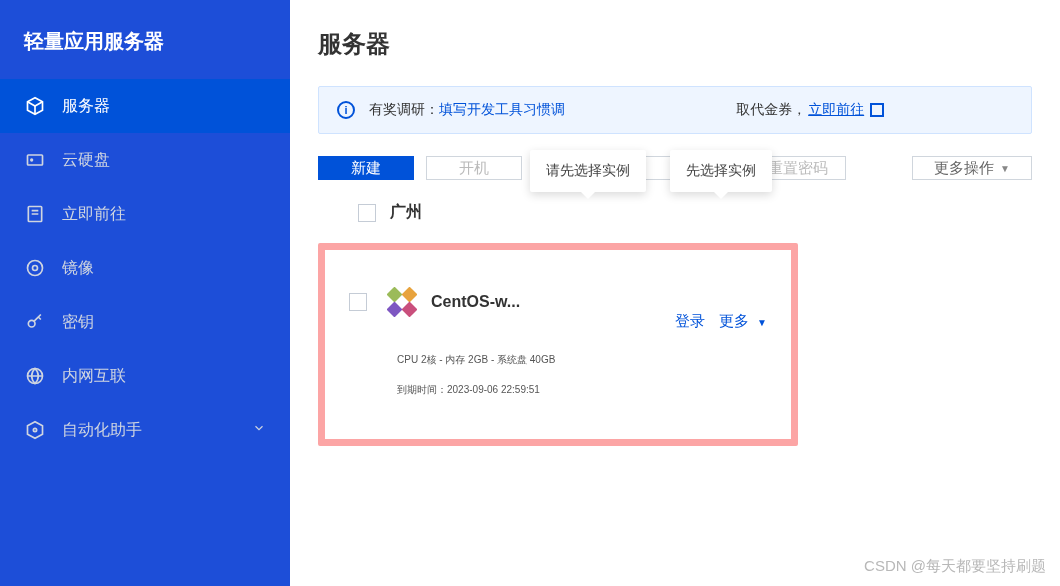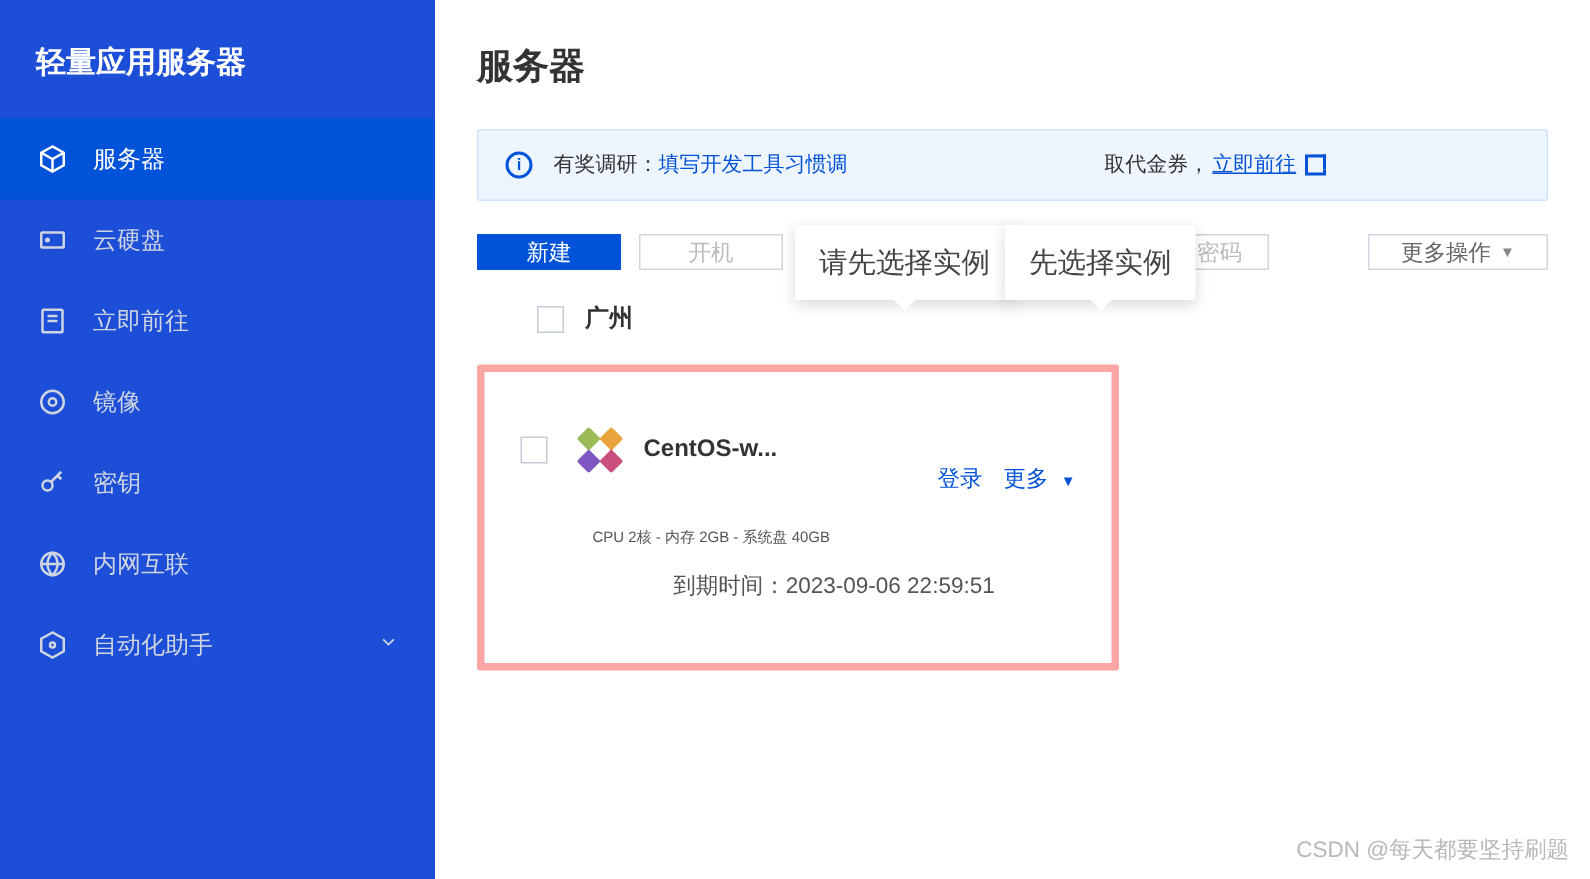--- a/index.html
+++ b/index.html
@@ -149,21 +149,21 @@
     }
     .btn.more { min-width: 120px; margin-left: auto; margin-right: 0; }
     .btn .caret { margin-left: 6px; font-size: 10px; color: #888; }
 
     
     .tooltip {
       position: absolute;
       background: #fff;
       color: #444;
       padding: 12px 16px;
-      font-size: 19px;
+      font-size: 14px;
       box-shadow: 0 3px 10px rgba(0,0,0,0.15);
       border-radius: 2px;
       z-index: 50;
       white-space: nowrap;
     }
     .tooltip::after {
       content: '';
       position: absolute;
       bottom: -7px;
       left: 50%;
@@ -187,45 +187,45 @@
       width: 18px; height: 18px;
       border: 1px solid #c5ccd6;
       background: #fff;
       margin-right: 14px;
       cursor: pointer;
     }
     .region-label { font-size: 16px; font-weight: 600; }
 
     
     .instance-card {
-      border: 5px solid #fca5a5;
+      border: 7px solid #fca5a5;
       border-radius: 2px;
       padding: 22px 24px 20px 24px;
-      width: 428px;
+      width: 480px;
       background: #fff;
     }
     .instance-head {
       display: flex;
       align-items: center;
       margin-bottom: 22px;
     }
     .instance-head .checkbox { margin-right: 20px; }
     .os-icon {
       width: 30px; height: 30px;
       margin-right: 14px;
       flex-shrink: 0;
     }
     .instance-name { font-size: 16px; font-weight: 600; flex: 1; }
     .instance-actions { display: flex; align-items: flex-end; gap: 14px; margin-top: 40px; }
     .link-btn { color: #0052d9; cursor: pointer; font-size: 15px; }
     .link-btn .caret { margin-left: 4px; font-size: 10px; }
 
     .instance-body { padding-left: 48px; }
     .spec-line { color: #555; font-size: 10px; margin-bottom: 16px; }
-    .expiry-line { color: #555; font-size: 15px; margin-bottom: 22px; text-align: center; }
+    .expiry-line { color: #555; font-size: 10px; margin-bottom: 22px; }
     .status-row { display: flex; align-items: center; }
     .status-dot {
       width: 16px; height: 16px; border: 2px solid #18c36e; border-radius: 50%;
       margin-right: 10px;
     }
     .status-text { font-size: 15px; color: #333; }
     .ip-block { margin-left: auto; display: flex; align-items: center; color: #444; }
     .ip-label { color: #888; }
     .copy-icon { margin-left: 6px; display: inline-flex; cursor: pointer; }
 

